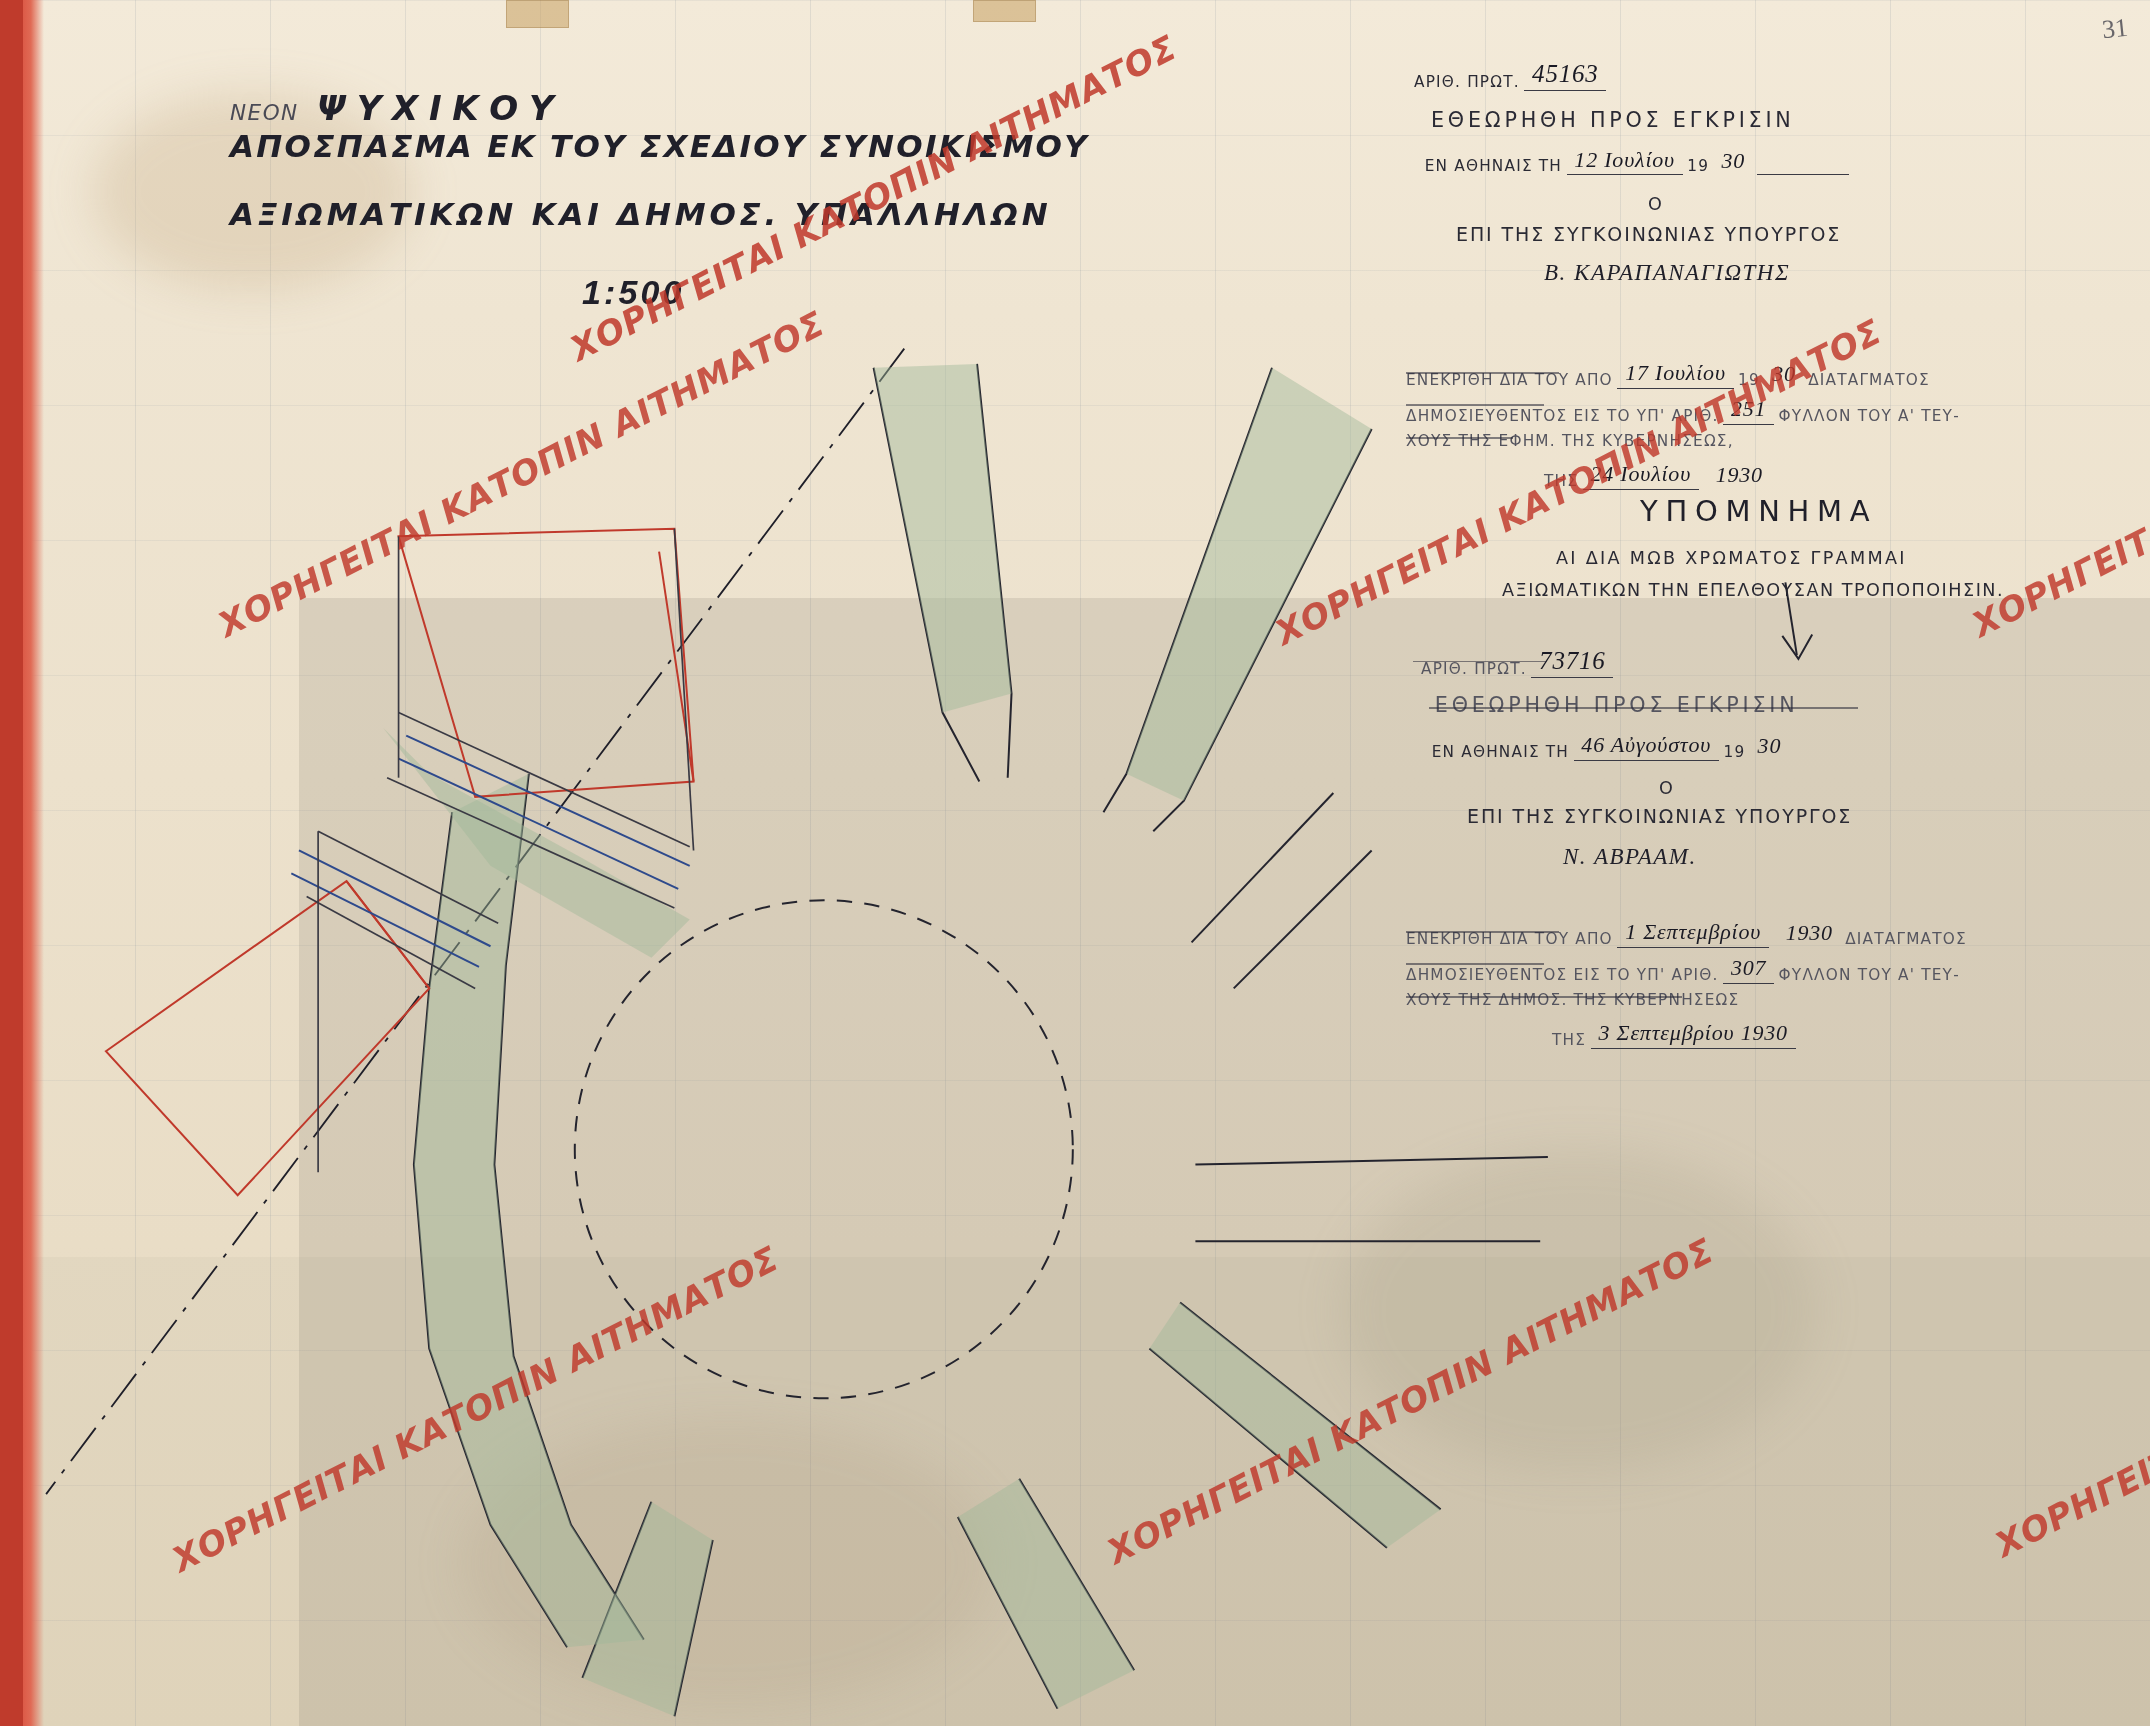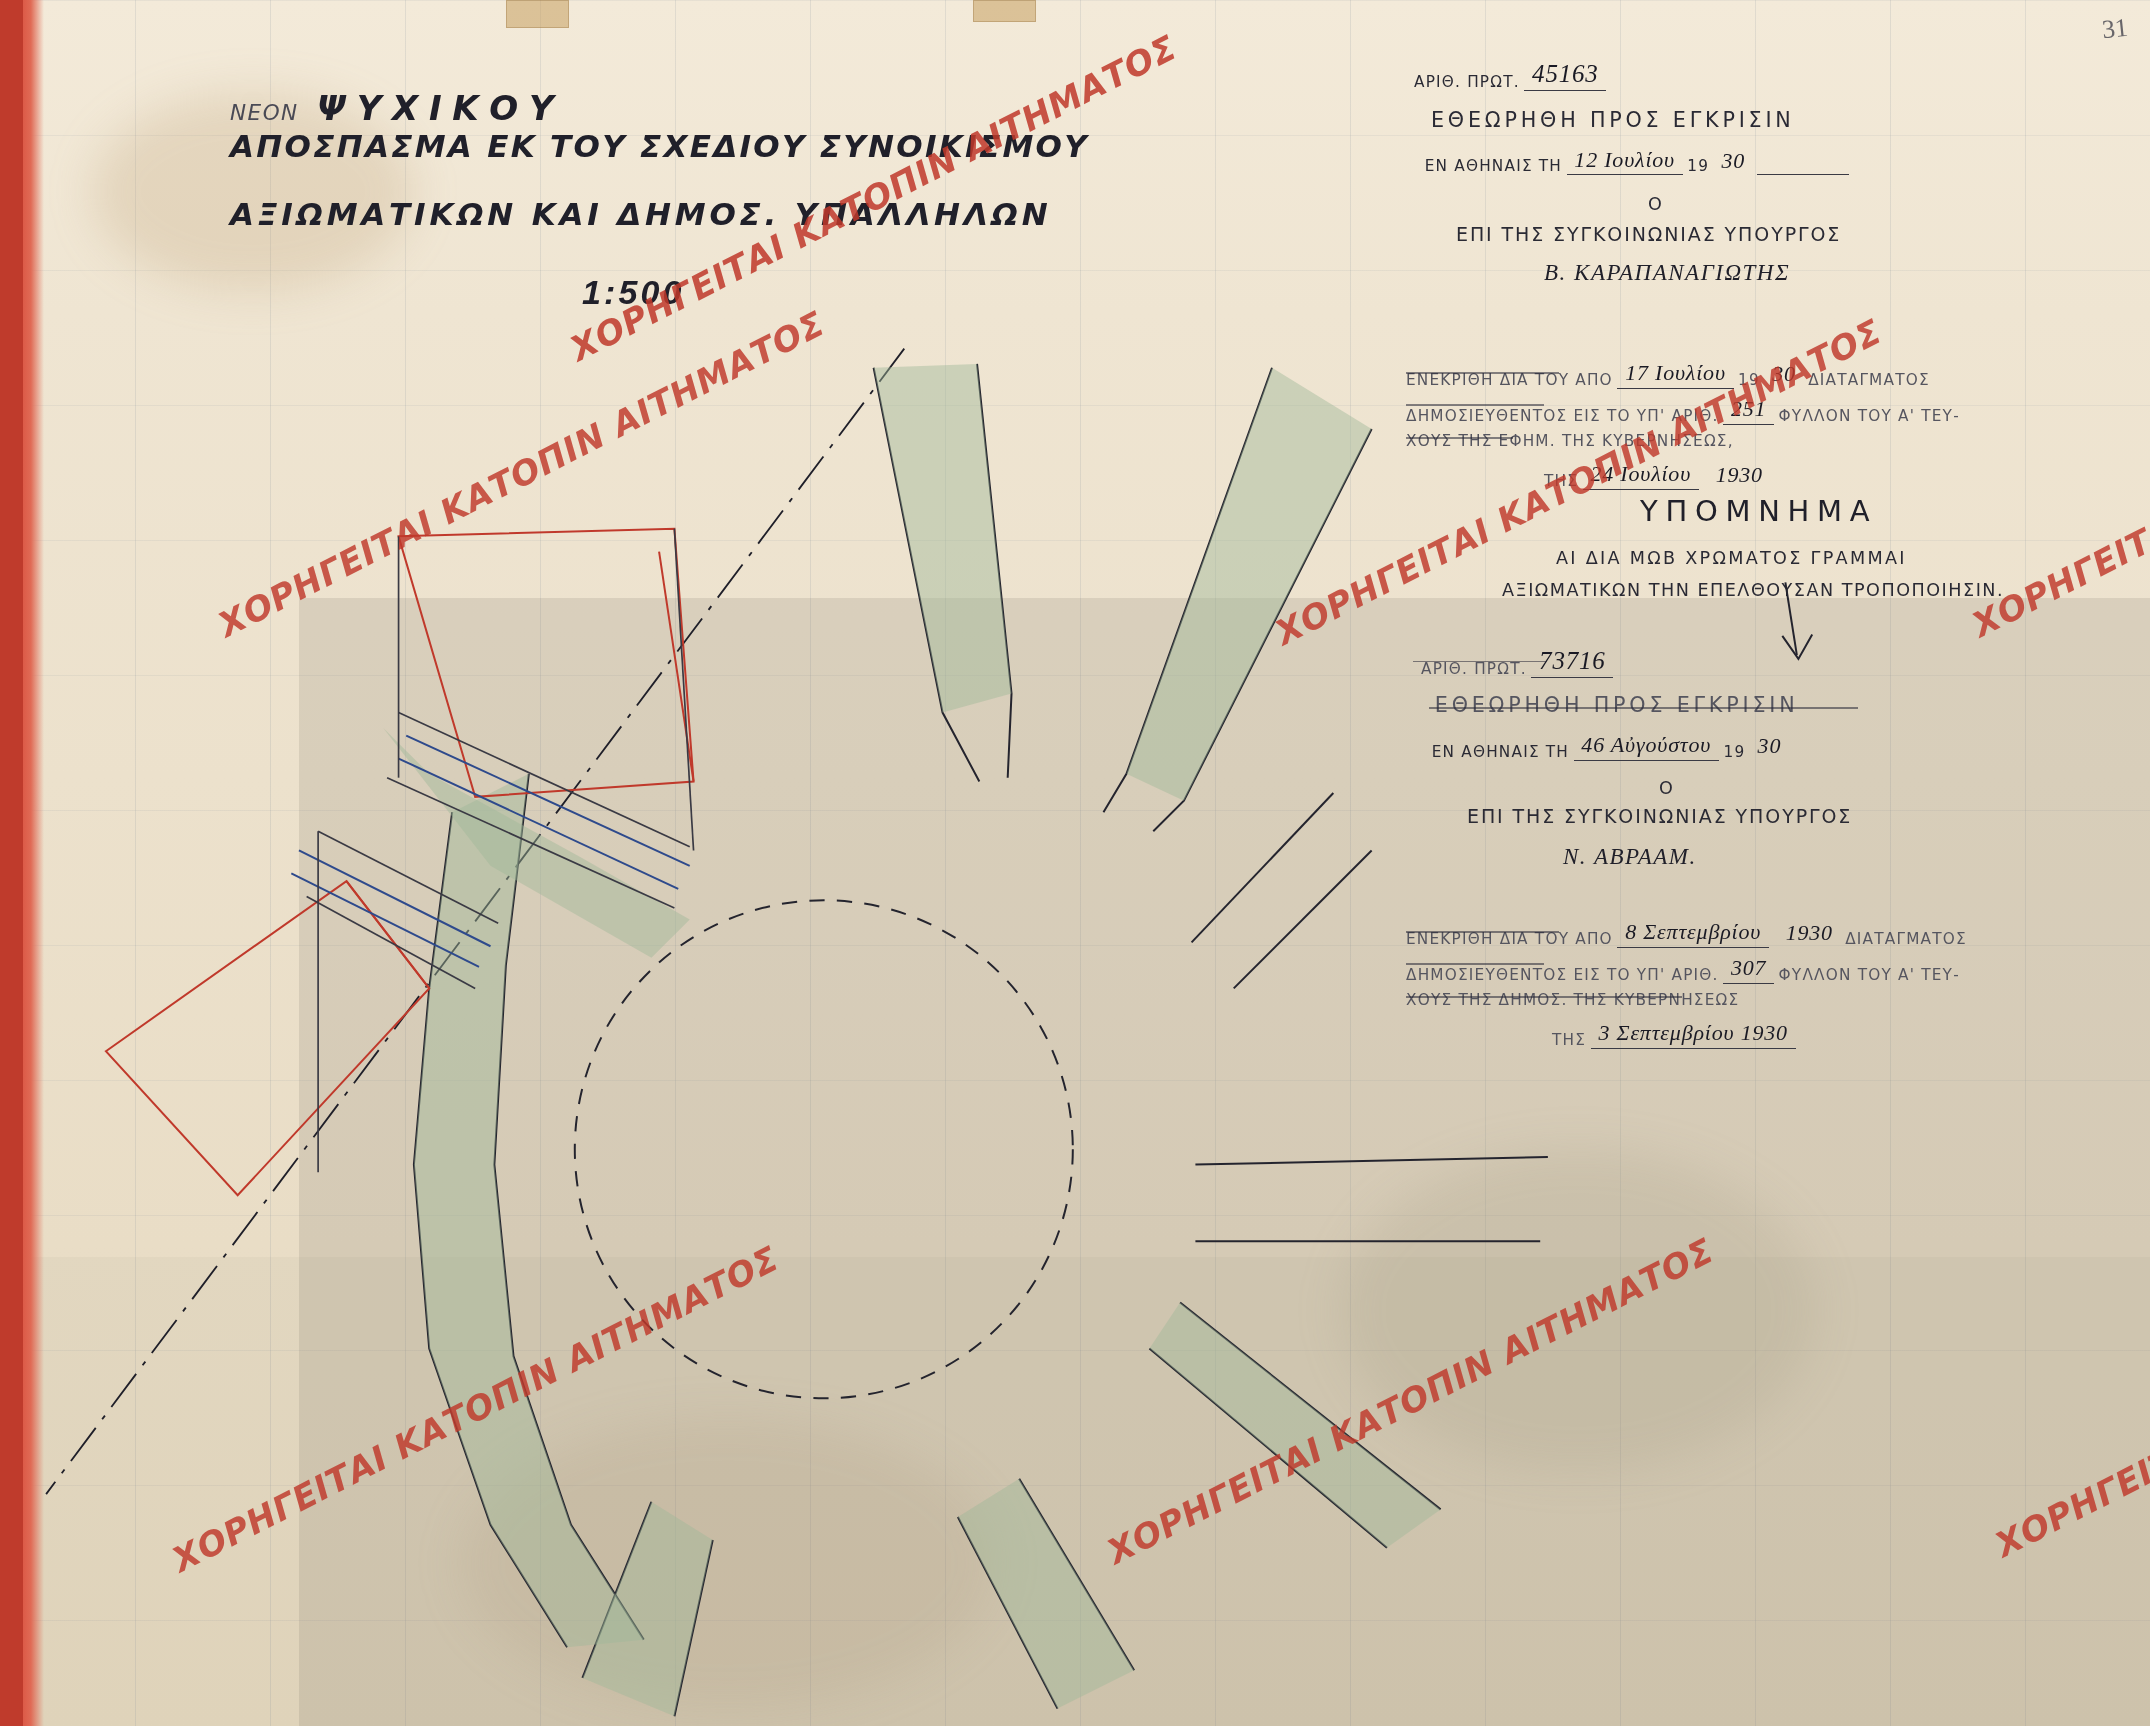--- a/index.html
+++ b/index.html
@@ -322,21 +322,21 @@
     <div class="row" style="margin-top:17px;margin-left:142px;">
       <span class="sig">Ν. ΑΒΡΑΑΜ.</span>
     </div>
     <div class="strike" style="left:-7.7px;top:13.8px;width:134px;"></div>
     <div class="strike" style="left:7.7px;top:60px;width:429px;"></div>
   </div>
 
   <div class="appr" style="left:1406px;top:919px;">
     <div class="row">
       <span class="printed sm faded">ΕΝΕΚΡΙΘΗ ΔΙΑ ΤΟΥ ΑΠΟ</span>
-      <span class="hand">8 Σεπτεμβρίου</span>
+      <span class="hand">1 Σεπτεμβρίου</span>
       <span class="hand nb">1930</span>
       <span class="printed sm faded">ΔΙΑΤΑΓΜΑΤΟΣ</span>
     </div>
     <div class="row" style="margin-top:7.7px;">
       <span class="printed sm faded">ΔΗΜΟΣΙΕΥΘΕΝΤΟΣ ΕΙΣ ΤΟ ΥΠ' ΑΡΙΘ.</span>
       <span class="hand">307</span>
       <span class="printed sm faded">ΦΥΛΛΟΝ ΤΟΥ Α' ΤΕΥ-</span>
     </div>
     <div class="row" style="margin-top:7.7px;">
       <span class="printed sm faded">ΧΟΥΣ ΤΗΣ ΔΗΜΟΣ. ΤΗΣ ΚΥΒΕΡΝΗΣΕΩΣ</span>

